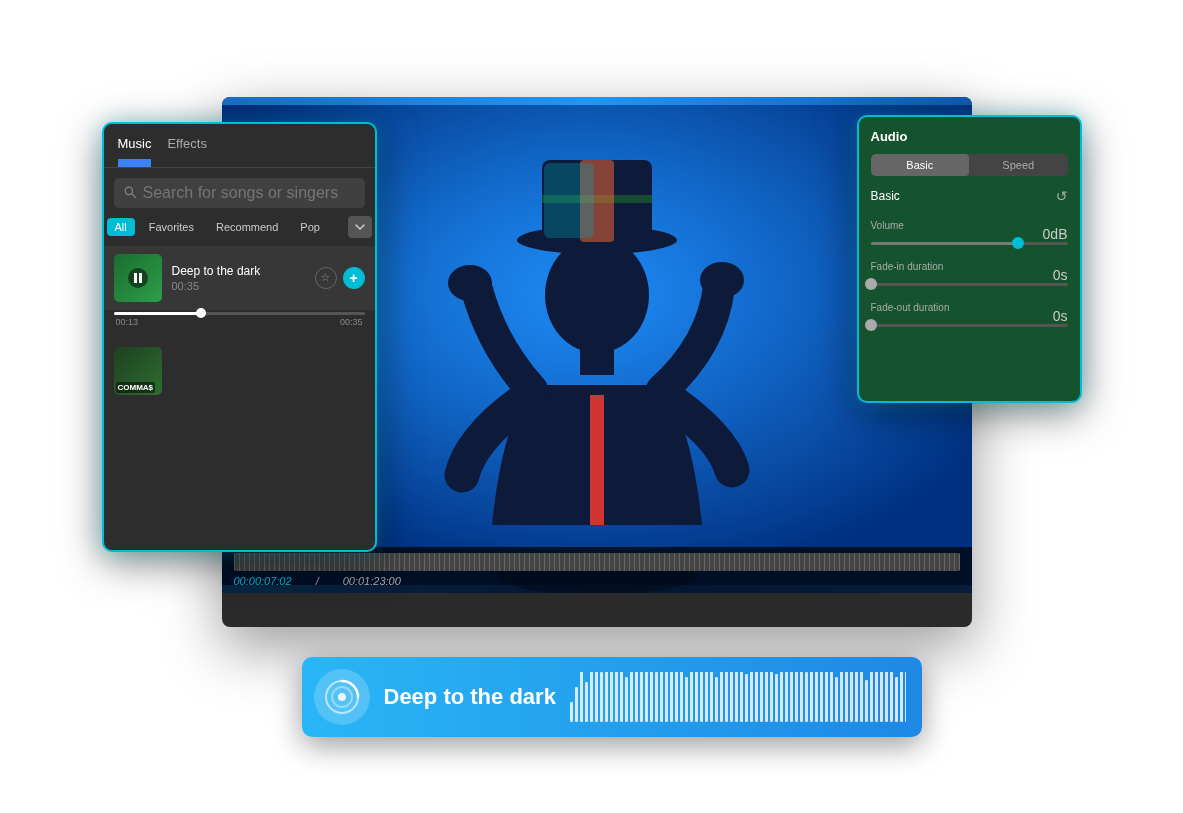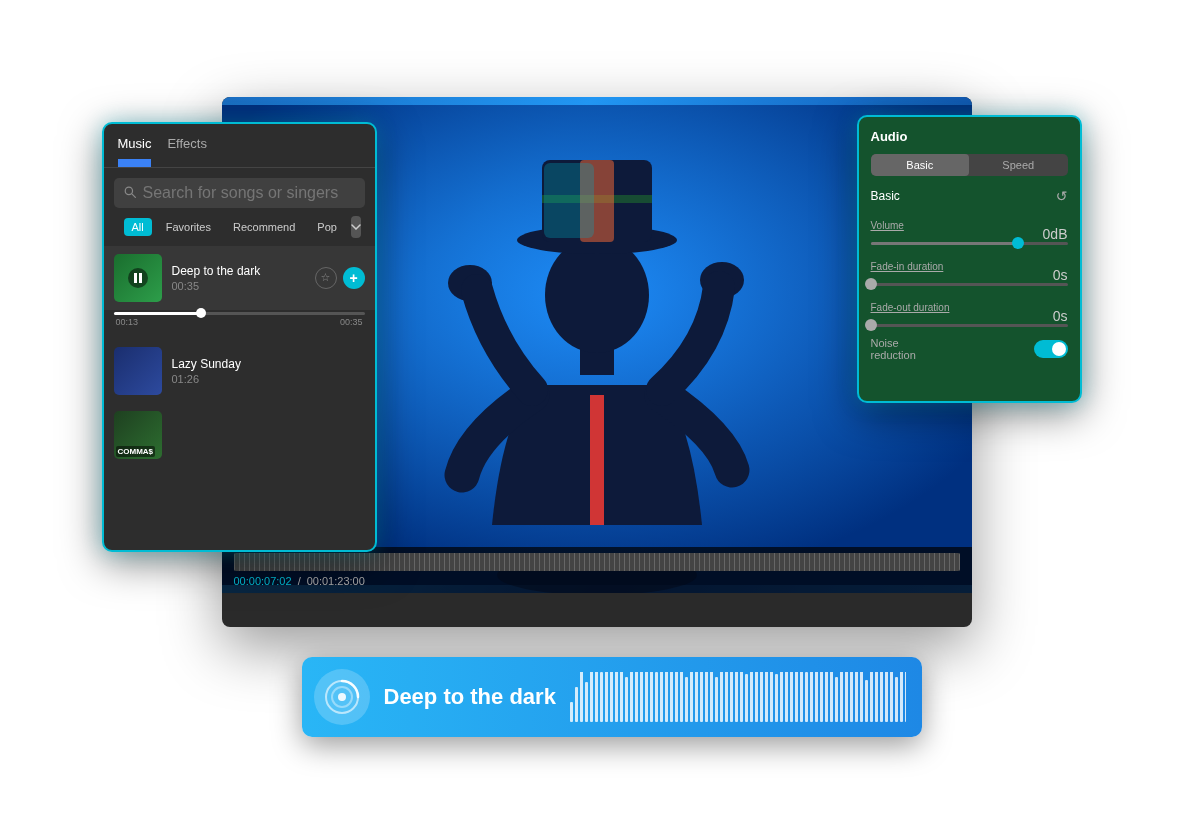--- a/index.html
+++ b/index.html
@@ -84,22 +84,23 @@
       overflow: hidden;
     }
 
     .timeline-dots {
       height: 100%;
       background: repeating-linear-gradient(90deg, #666 0px, #666 1px, transparent 1px, transparent 5px);
     }
 
     .time-display {
       display: flex;
-      gap: 6px;
+      gap: 24px;
       font-size: 11px;
+      font-style: italic;
     }
 
     .time-current {
       color: #00bcd4;
     }
 
     .time-total {
       color: #aaa;
     }
 
@@ -159,21 +160,21 @@
       border: none;
       outline: none;
       color: #f97316;
       font-size: 16px;
       width: 100%;
     }
 
     .filter-row {
       display: flex;
       align-items: center;
-      padding: 0 20px;
+      padding: 0 3px;
       gap: 6px;
       margin-bottom: 8px;
     }
 
     .filter-btn {
       font-size: 11px;
       padding: 3px 8px;
       border-radius: 4px;
       cursor: pointer;
       color: #ccc;
@@ -399,21 +400,20 @@
     }
 
     .audio-control {
       margin-bottom: 10px;
     }
 
     .control-label {
       font-size: 10px;
       color: #aaa;
       margin-bottom: 4px;
-      text-decoration: underline;
     }
 
     .control-row {
       display: flex;
       align-items: center;
       gap: 6px;
     }
 
     .slider-track {
       flex: 1;
@@ -666,27 +666,20 @@
       <div class="progress-bar">
         <div class="progress-fill"></div>
         <div class="progress-thumb"></div>
       </div>
       <div class="progress-times">
         <span>00:13</span>
         <span>00:35</span>
       </div>
     </div>
 
-    <div class="song-item">
-      <div class="song-thumb thumb-blue"></div>
-      <div class="song-info">
-        <div class="song-name">Lazy Sunday</div>
-        <div class="song-duration">01:26</div>
-      </div>
-    </div>
 
     <div class="song-item">
       <div class="song-thumb thumb-green">
         <div style="position:absolute;bottom:2px;left:2px;font-size:8px;color:#fff;font-weight:bold;background:rgba(0,0,0,0.5);padding:1px 2px;border-radius:2px;">COMMA$</div>
       </div>
     </div>
   </div>
 
   <div class="audio-panel">
     <div class="audio-title">Audio</div>
@@ -736,26 +729,20 @@
         <div class="control-value">0s</div>
       </div>
       <div class="control-row">
         <div class="slider-track">
           <div class="slider-fill-zero"></div>
           <div class="slider-thumb slider-thumb-left" style="background:#aaa;"></div>
         </div>
       </div>
     </div>
 
-    <div class="noise-row">
-      <div class="noise-label">Noise<br>reduction</div>
-      <div class="toggle">
-        <div class="toggle-knob"></div>
-      </div>
-    </div>
   </div>
 
   <div class="now-playing-bar">
     <div class="music-icon-circle">
 
       <svg width="36" height="36" viewBox="0 0 36 36">
         <circle cx="18" cy="18" r="16" fill="none" stroke="rgba(255,255,255,0.6)" stroke-width="2"></circle>
         <circle cx="18" cy="18" r="10" fill="none" stroke="rgba(255,255,255,0.4)" stroke-width="2"></circle>
         <circle cx="18" cy="18" r="4" fill="rgba(255,255,255,0.9)"></circle>
         <path d="M18 2 A16 16 0 0 1 34 18" stroke="rgba(255,255,255,0.9)" stroke-width="2.5" fill="none" stroke-linecap="round"></path>

